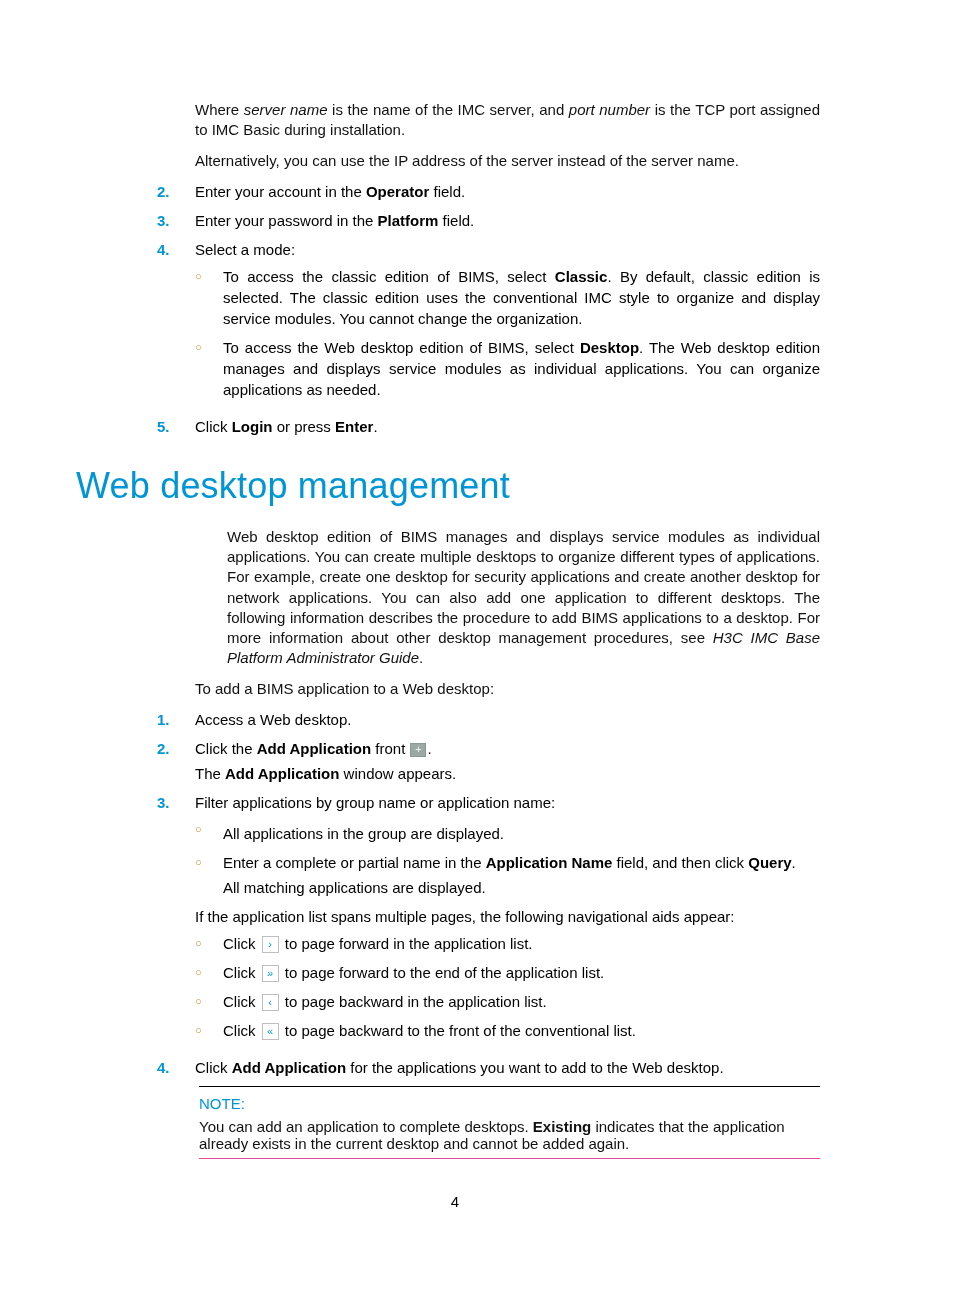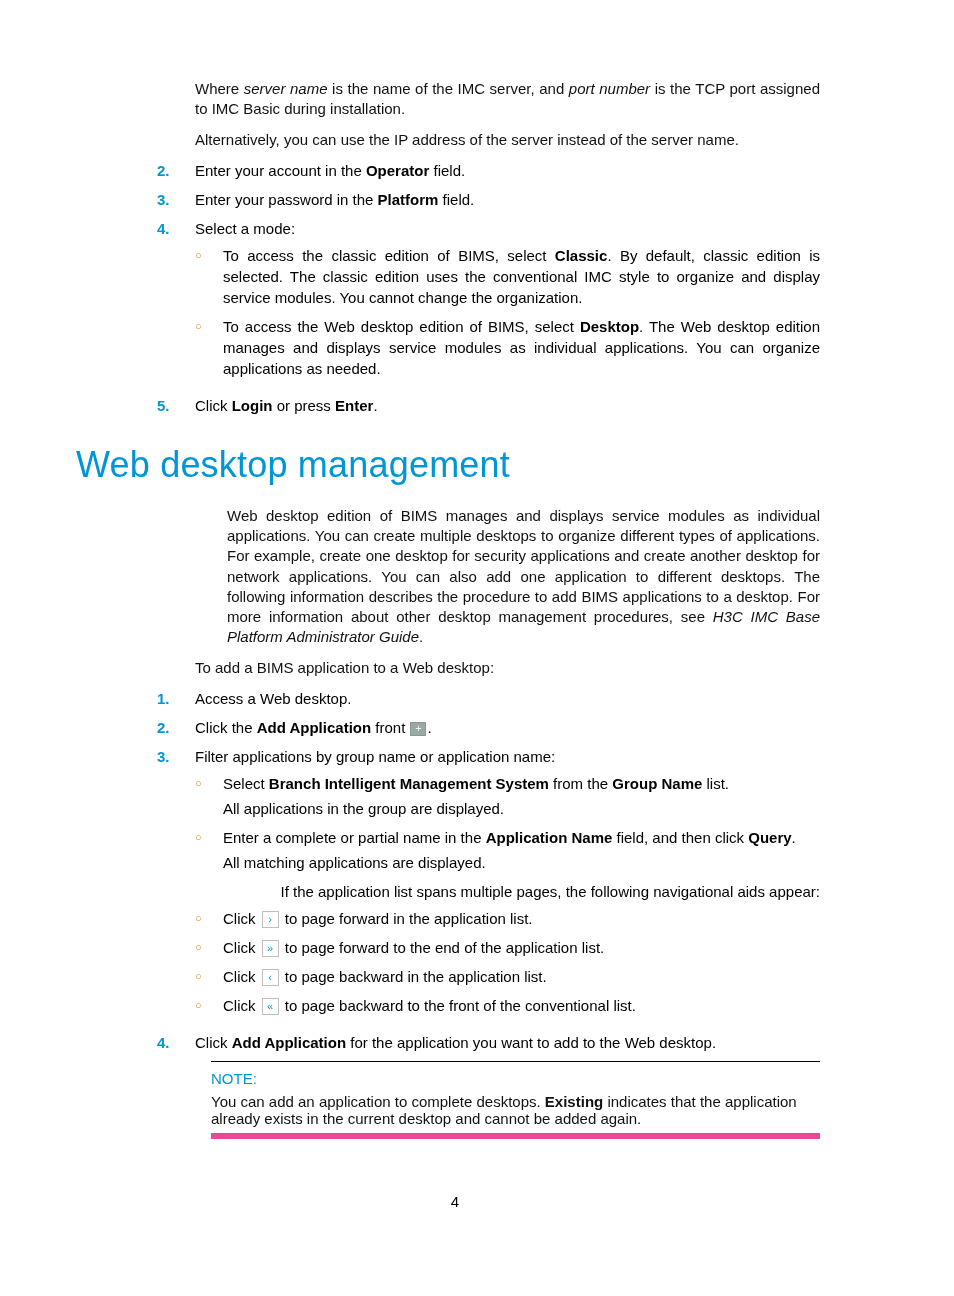--- a/index.html
+++ b/index.html
@@ -7,21 +7,21 @@
     font-family: Arial, Helvetica, sans-serif;
     font-size: 15px;
     color: #000;
     margin: 0;
     background: #fff;
   }
   .page {
     width: 910px;
     min-height: 1296px;
     box-sizing: border-box;
-    padding: 79px 90px 40px 90px;
+    padding: 100px 90px 40px 90px;
     position: relative;
   }
   .content {
     margin-left: 105px;
     color: #111;
   }
   p {
     margin: 0 0 10px 0;
     line-height: 1.35;
     text-align: justify;
@@ -105,22 +105,22 @@
     background: #fff;
     color: #0096d6;
     font-size: 11px;
     line-height: 1;
     vertical-align: middle;
     margin: 0 2px;
     box-sizing: border-box;
   }
   .note-box {
     border-top: 1px solid #000;
-    border-bottom: 6px solid #ec4899;
-    margin: 8px 0 0 16px;
+    border-bottom: 1px solid #ec4899;
+    margin: 8px 0 0 4px;
     padding: 8px 0 6px 0;
   }
   .note-title {
     color: #0096d6;
     margin-bottom: 6px;
   }
   .page-num {
     position: absolute;
     bottom: 86px;
     width: 100%;
@@ -188,43 +188,45 @@
     <li>
       <span class="marker">1.</span>
       <div class="body">Access a Web desktop.</div>
     </li>
     <li>
       <span class="marker">2.</span>
       <div class="body">
         <div>
           <span>Click the </span><span class="bold">Add Application</span><span> front </span><span class="icon-box">+</span><span>.</span>
         </div>
+        <div class="subline">
+          <span>The </span><span class="bold">Add Application</span><span> window appears.</span>
+        </div>
       </div>
     </li>
     <li>
       <span class="marker">3.</span>
       <div class="body">
         <div>Filter applications by group name or application name:</div>
         <ul class="circ-list">
           <li>
             <span class="cm">○</span>
             <div class="body">
-              <div><span>Select </span><span class="bold">Branch Intelligent Management System</span><span> from the </span><span class="bold">Group Name</span><span> list.</span></div>
               <div class="subline">All applications in the group are displayed.</div>
             </div>
           </li>
           <li>
             <span class="cm">○</span>
             <div class="body">
               <div><span>Enter a complete or partial name in the </span><span class="bold">Application Name</span><span> field, and then click </span><span class="bold">Query</span><span>.</span></div>
               <div class="subline">All matching applications are displayed.</div>
             </div>
           </li>
         </ul>
-        <div style="margin-top:6px;text-align:right;">If the application list spans multiple pages, the following navigational aids appear:</div>
+        <div style="margin-top:6px;">If the application list spans multiple pages, the following navigational aids appear:</div>
         <ul class="circ-list">
           <li>
             <span class="cm">○</span>
             <div class="body"><span>Click </span><span class="nav-icon">›</span><span> to page forward in the application list.</span></div>
           </li>
           <li>
             <span class="cm">○</span>
             <div class="body"><span>Click </span><span class="nav-icon">»</span><span> to page forward to the end of the application list.</span></div>
           </li>
           <li>
@@ -233,21 +235,21 @@
           </li>
           <li>
             <span class="cm">○</span>
             <div class="body"><span>Click </span><span class="nav-icon">«</span><span> to page backward to the front of the conventional list.</span></div>
           </li>
         </ul>
       </div>
     </li>
     <li>
       <span class="marker">4.</span>
-      <div class="body"><span>Click </span><span class="bold">Add Application</span><span> for the application you want to add to the Web desktop.</span></div>
+      <div class="body"><span>Click </span><span class="bold">Add Application</span><span> for the applications you want to add to the Web desktop.</span></div>
     </li>
   </ol>
 
   <div class="content">
     <div class="note-box">
       <div class="note-title">NOTE:</div>
       <div>
         <span>You can add an application to complete desktops. </span><span class="bold">Existing</span><span> indicates that the application already exists in the current desktop and cannot be added again.</span>
       </div>
     </div>

